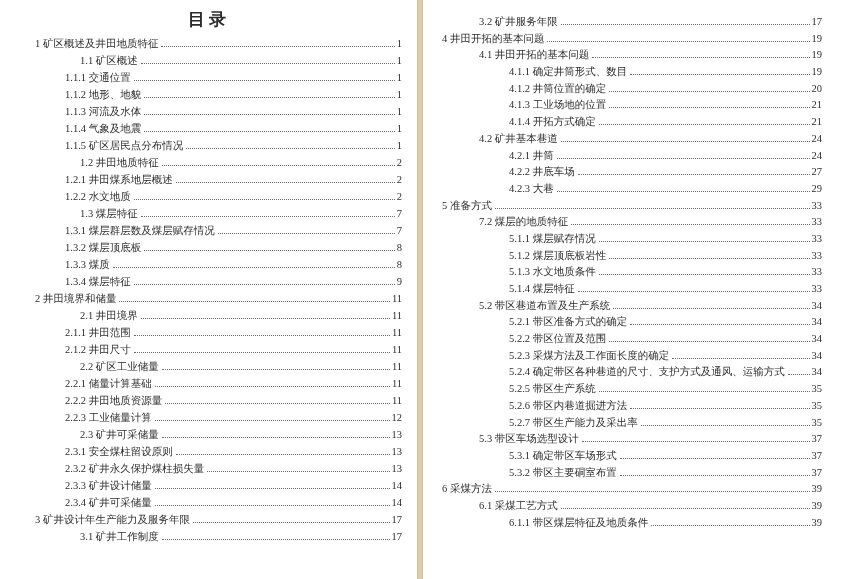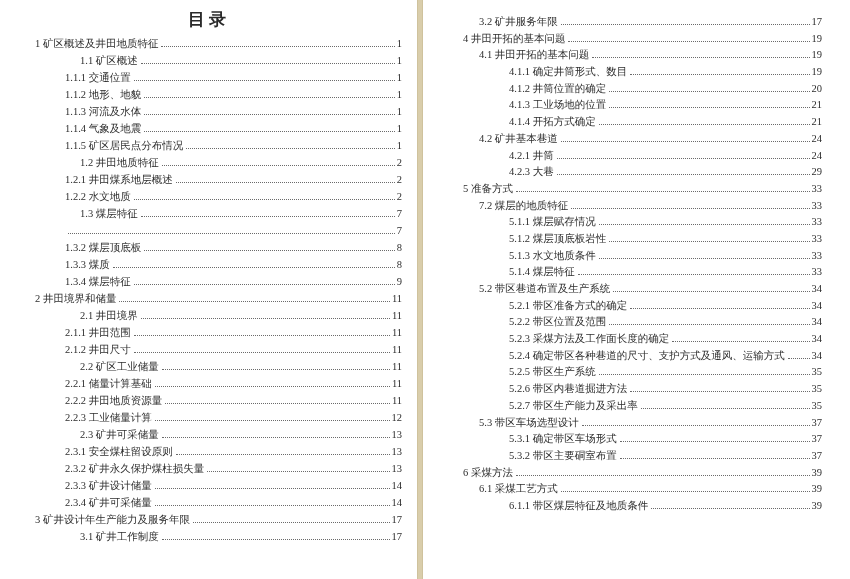--- a/index.html
+++ b/index.html
@@ -45,21 +45,21 @@
     line-height: 17px;
     white-space: nowrap;
     box-sizing: border-box;
   }
   .page-left  .toc-row { height: 17px; }
   .page-right .toc-row { height: 16.7px; }
 
   .page-left  .toc-row.level-1 { padding-left: 35px; }
   .page-left  .toc-row.level-2 { padding-left: 48px; margin-left: 32px; }
   .page-left  .toc-row.level-3 { padding-left: 65px; }
-  .page-right .toc-row.level-1 { padding-left: 40px; }
+  .page-right .toc-row.level-1 { padding-left: 19px; }
   .page-right .toc-row.level-2 { padding-left: 56px; }
   .page-right .toc-row.level-3 { padding-left: 71px; margin-left: 15px; }
 
   .toc-label { flex: 0 0 auto; color: #2e2e2e; }
   .leader {
     flex: 1 1 auto;
     border-bottom: 1.5px dotted #6b6b6b;
     margin: 0 2px 3px 3px;
     min-width: 8px;
   }
@@ -122,20 +122,21 @@
           <span class="toc-label">1.2.2 水文地质</span>
           <span class="leader"></span>
           <span class="toc-page">2</span>
         </div>
         <div class="toc-row level-2">
           <span class="toc-label">1.3 煤层特征</span>
           <span class="leader"></span>
           <span class="toc-page">7</span>
         </div>
         <div class="toc-row level-3">
+          <span class="toc-label">1.3.1 煤层群层数及煤层赋存情况</span>
           <span class="leader"></span>
           <span class="toc-page">7</span>
         </div>
         <div class="toc-row level-3">
           <span class="toc-label">1.3.2 煤层顶底板</span>
           <span class="leader"></span>
           <span class="toc-page">8</span>
         </div>
         <div class="toc-row level-3">
           <span class="toc-label">1.3.3 煤质</span>
@@ -268,20 +269,25 @@
           <span class="toc-label">4.2 矿井基本巷道</span>
           <span class="leader"></span>
           <span class="toc-page">24</span>
         </div>
         <div class="toc-row level-3">
           <span class="toc-label">4.2.1 井筒</span>
           <span class="leader"></span>
           <span class="toc-page">24</span>
         </div>
         <div class="toc-row level-3">
+          <span class="toc-label">4.2.2 井底车场</span>
+          <span class="leader"></span>
+          <span class="toc-page">27</span>
+        </div>
+        <div class="toc-row level-3">
           <span class="toc-label">4.2.3 大巷</span>
           <span class="leader"></span>
           <span class="toc-page">29</span>
         </div>
         <div class="toc-row level-1">
           <span class="toc-label">5 准备方式</span>
           <span class="leader"></span>
           <span class="toc-page">33</span>
         </div>
         <div class="toc-row level-2">

